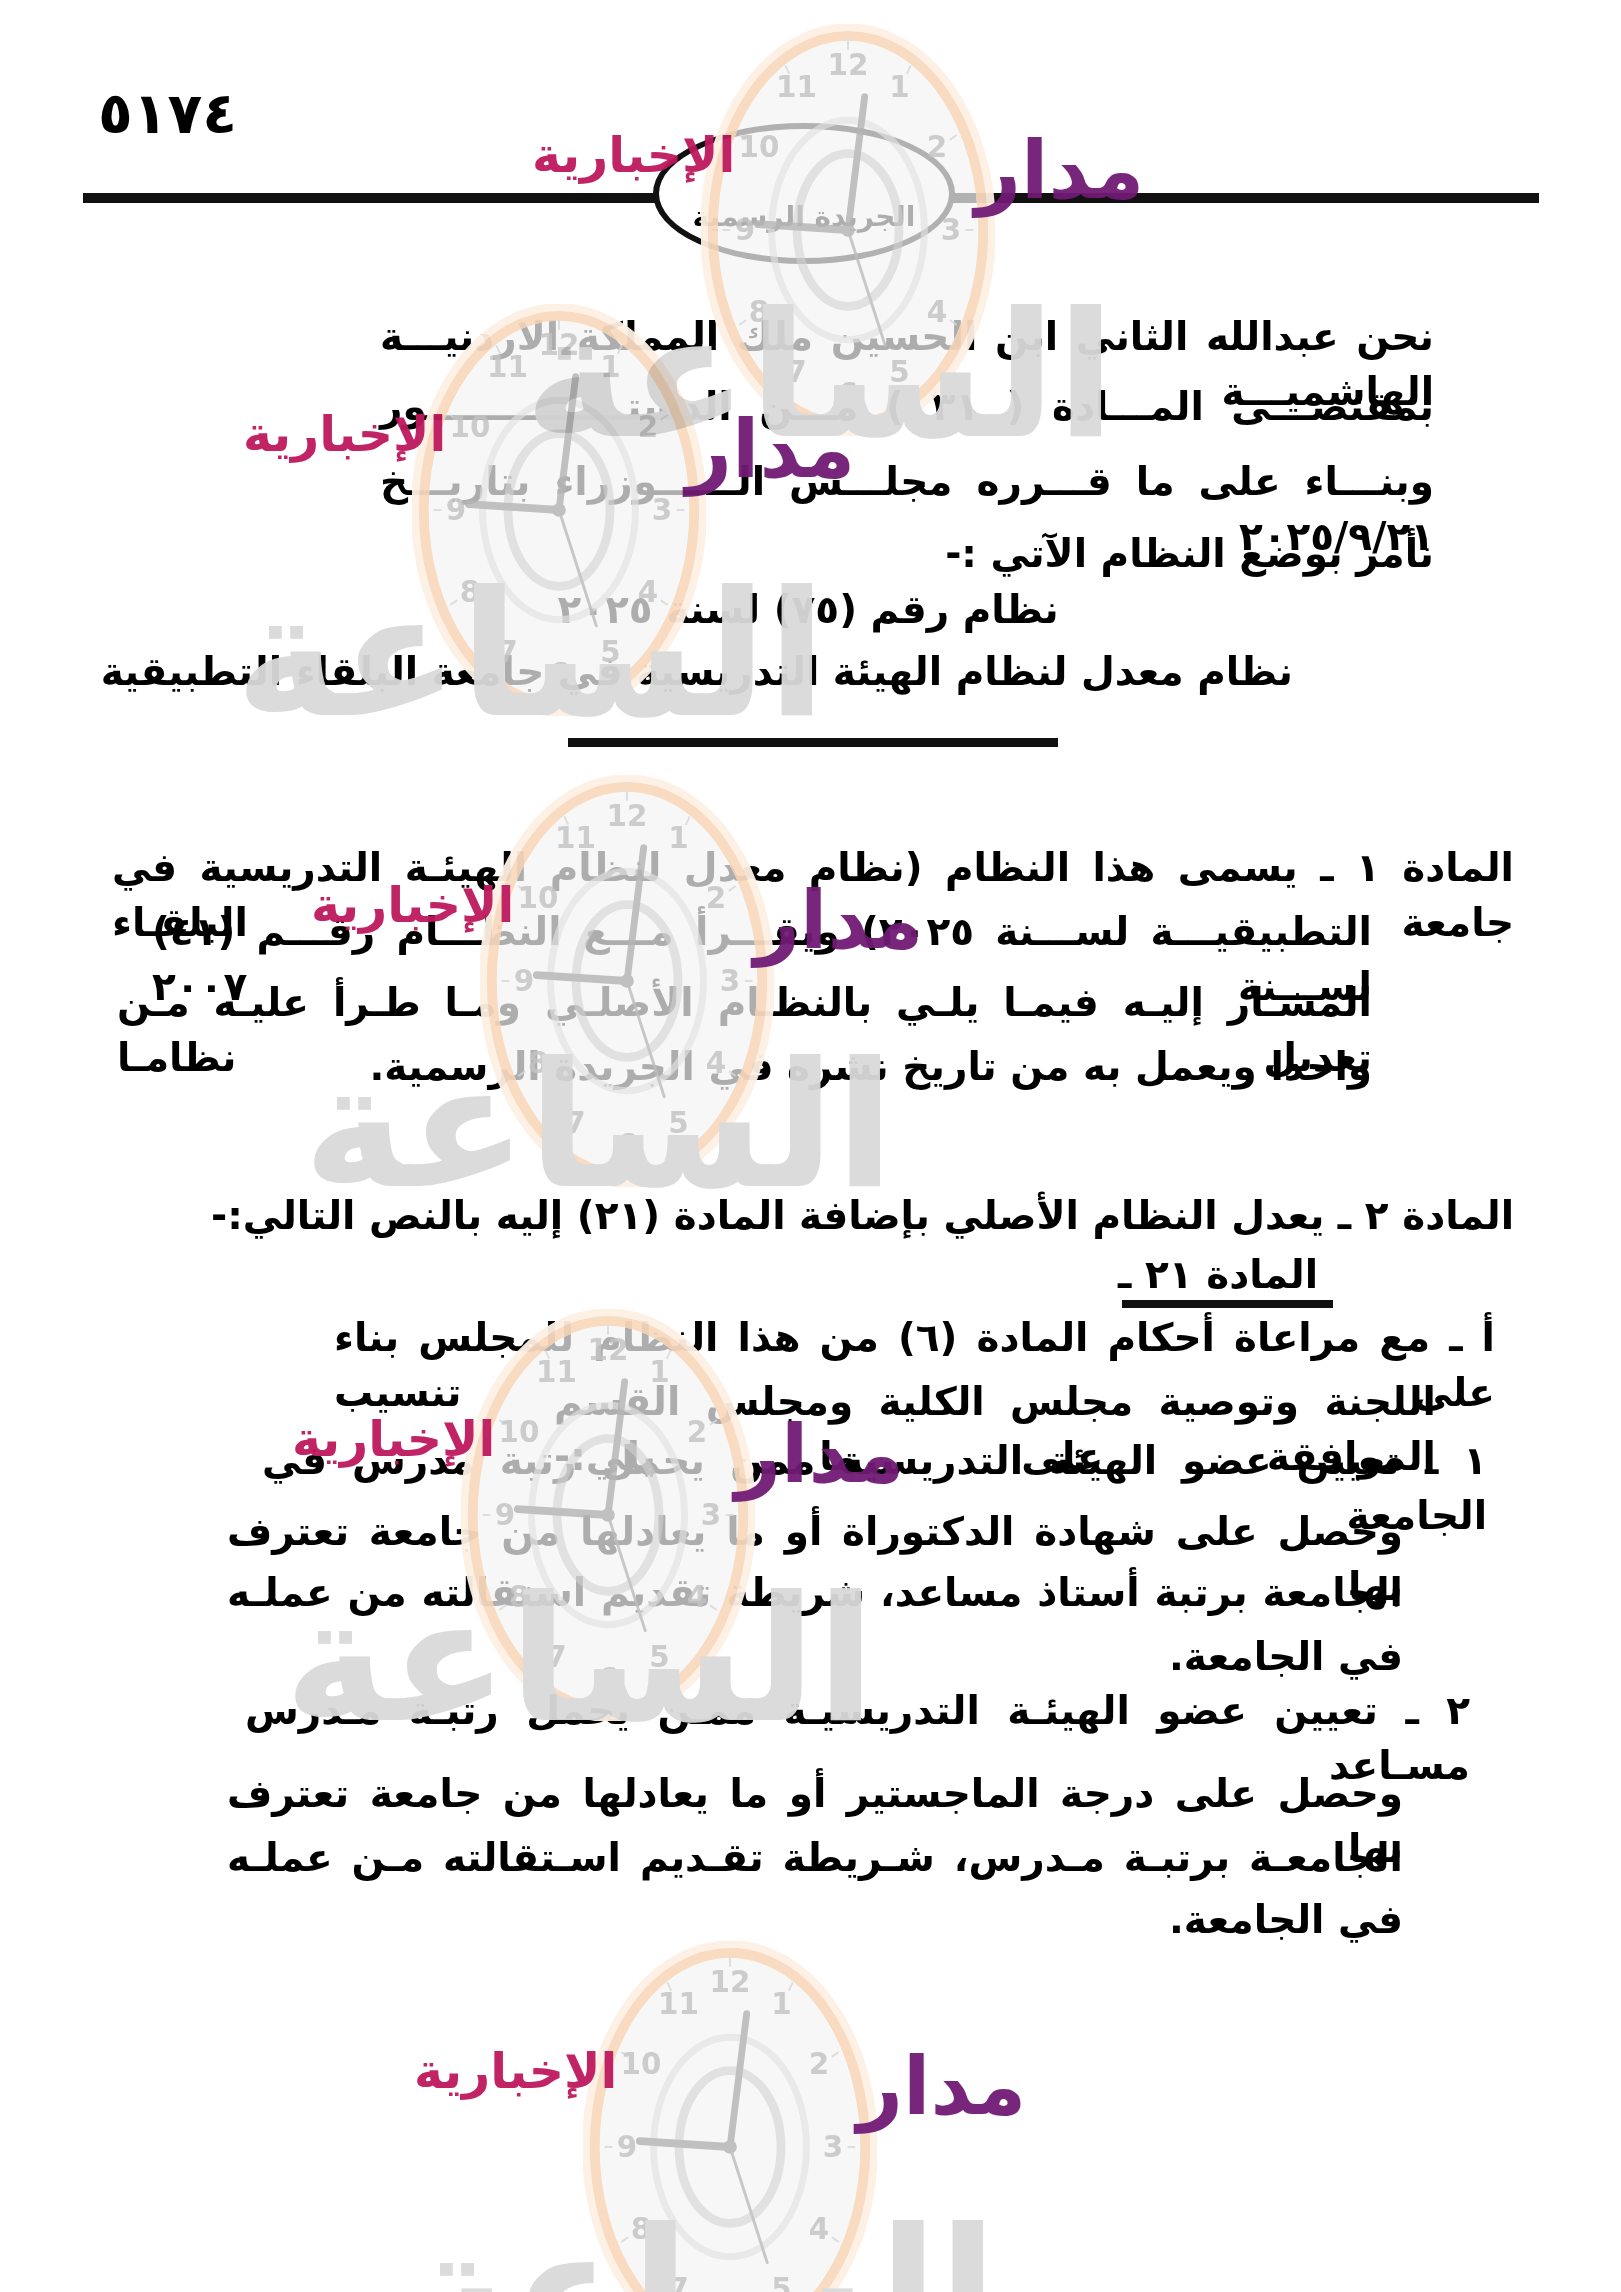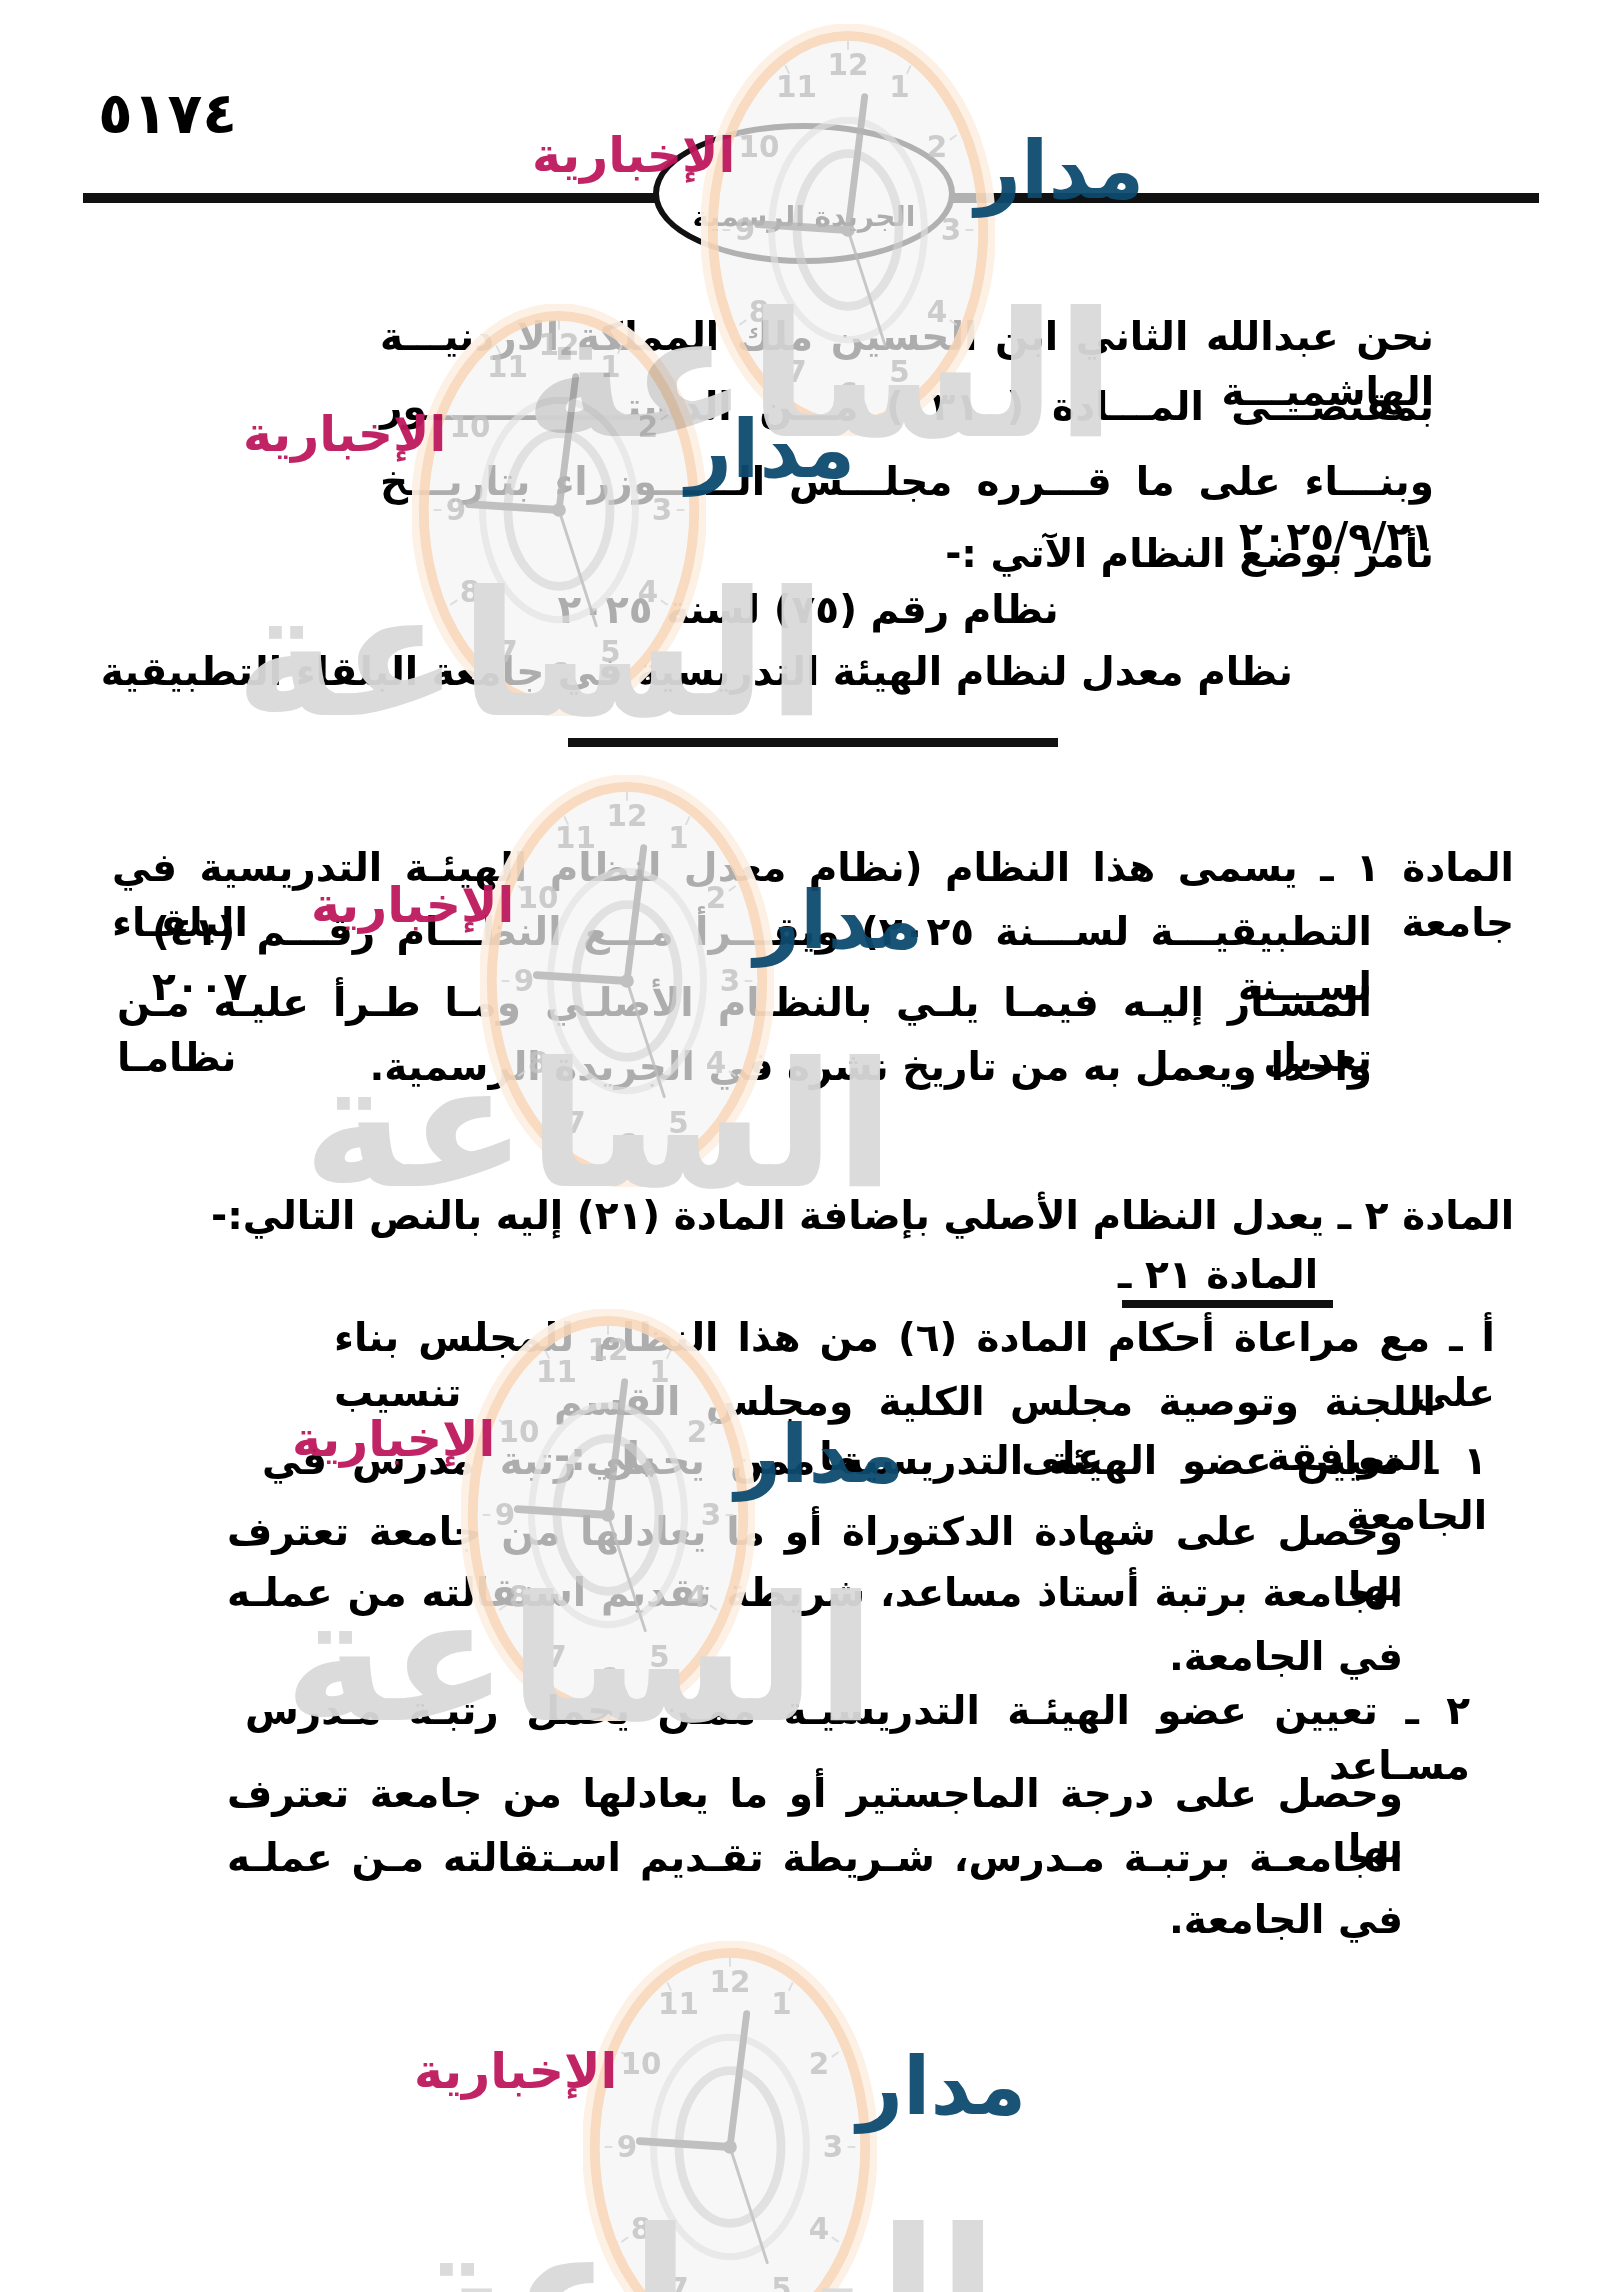--- a/index.html
+++ b/index.html
@@ -36,21 +36,21 @@
   .bar{position:absolute;background:#111;z-index:2;}
   
   #watermarks{position:absolute;inset:0;z-index:5;pointer-events:none;}
   .wm-tile{
     position:absolute;width:804px;height:568px;
     mix-blend-mode:multiply;opacity:.95;pointer-events:none;
   }
   .wm-clock{position:absolute;left:255px;top:9.8px;}
   .wm-madar{
     position:absolute;left:529px;top:116px;font-size:80px;font-weight:bold;
-    color:#0c4a6e;line-height:1;
+    color:#701a75;line-height:1;
   }
   .wm-ikhbariya{
     position:absolute;left:86px;top:116px;font-size:49px;font-weight:bold;
     color:#be185d;line-height:1;
   }
   .wm-saa{
     position:absolute;left:78px;top:274px;font-size:174px;font-weight:bold;
     color:#d9d9d9;line-height:1;
   }
 </style>

